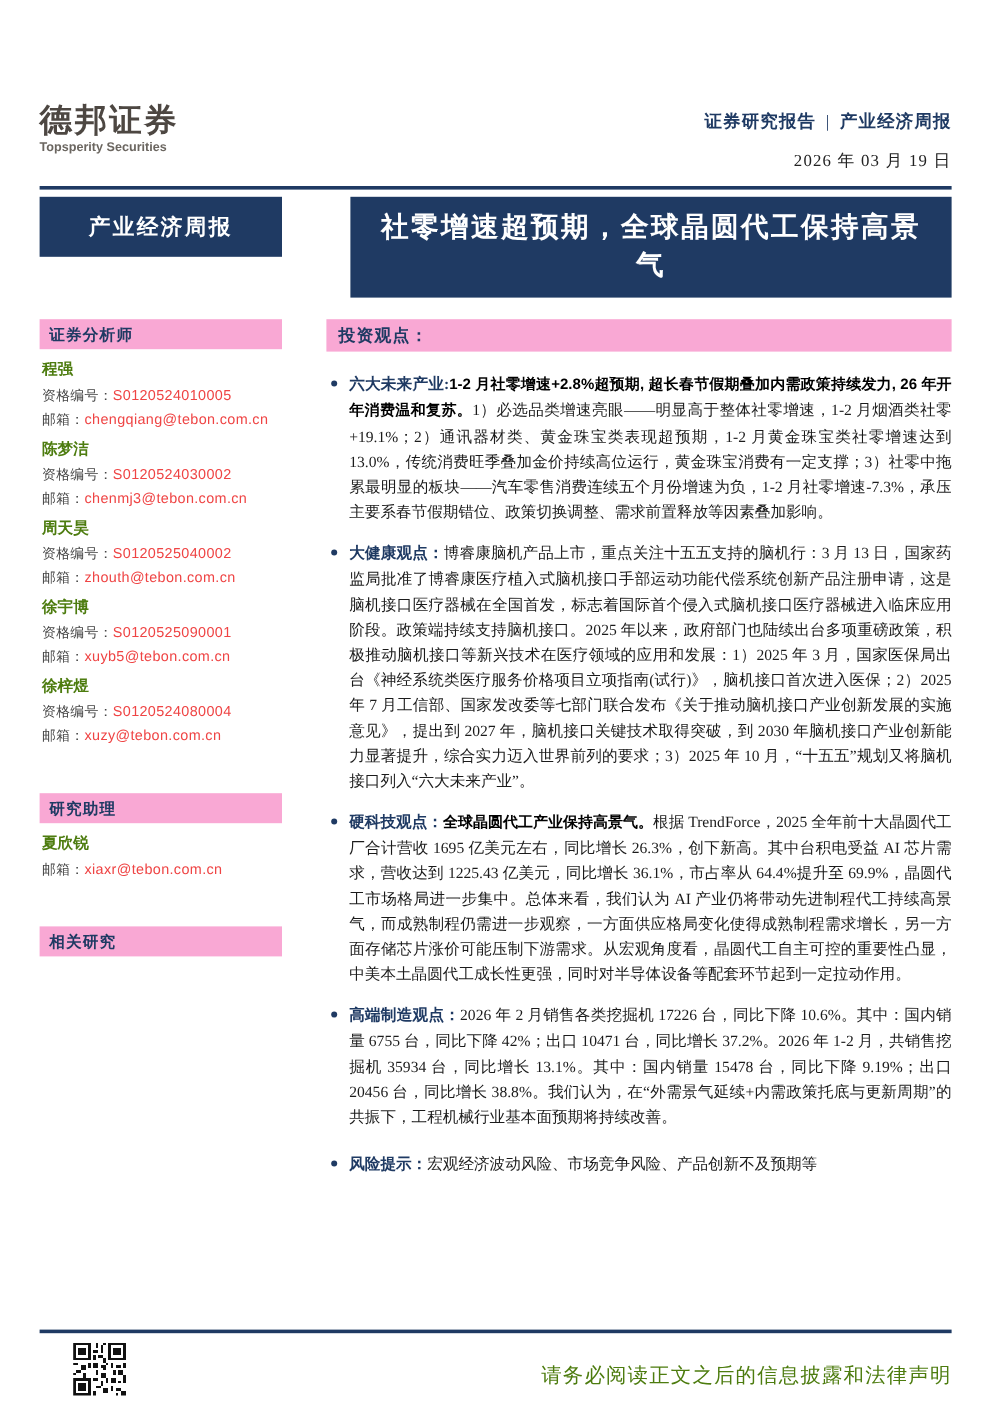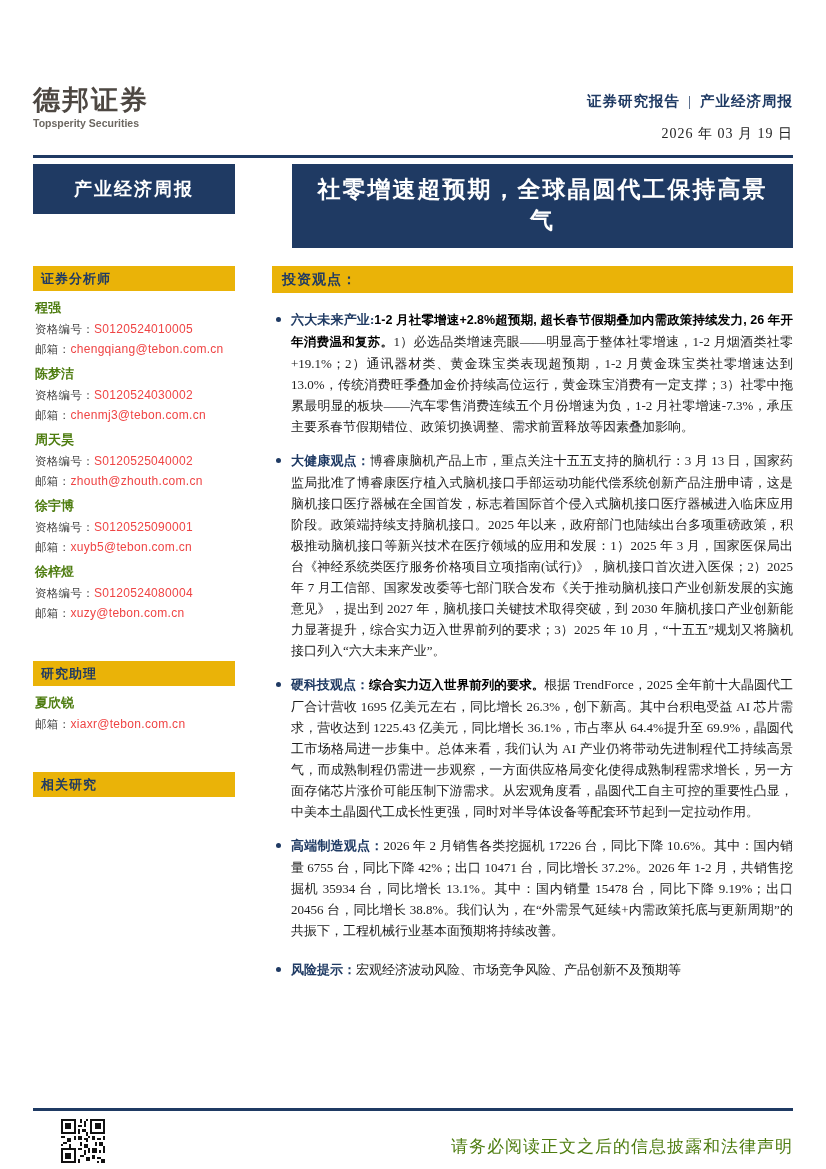--- a/index.html
+++ b/index.html
@@ -36,21 +36,21 @@
     font-size:23px; font-weight:bold; line-height:31px; letter-spacing:2px;margin-left:20px;
   }
 
   
   .cols { display:flex; margin-top:18px; }
   .sidebar { width:202px; flex:none; }
   .colgap { width:37px; flex:none; }
   .main { flex:1; }
 
   .band {
-    background:#eab308; color:#1f3a63; font-weight:bold; font-size:13px;
+    background:#f9a8d4; color:#1f3a63; font-weight:bold; font-size:13px;
     padding:4px 8px 3px 8px; letter-spacing:1px;
   }
   .sb-section { margin-bottom:14px; }
   .person { margin-top:8px; }
   .p-name { font-weight:bold; font-size:13px; color:#4d7c0f; padding-left:2px; }
   .p-line { font-size:11.5px; color:#444444; padding-left:2px; margin-top:5px; letter-spacing:0.3px; }
   .p-line .val { font-family:"Liberation Sans","DejaVu Sans",sans-serif; color:#ef4444; font-size:12px; }
   .sb-spacer-lg { height:26px; }
 
   
@@ -112,21 +112,21 @@
 
           <div class="person">
             <div class="p-name">陈梦洁</div>
             <div class="p-line"><span>资格编号：</span><span class="val">S0120524030002</span></div>
             <div class="p-line"><span>邮箱：</span><span class="val">chenmj3@tebon.com.cn</span></div>
           </div>
 
           <div class="person">
             <div class="p-name">周天昊</div>
             <div class="p-line"><span>资格编号：</span><span class="val">S0120525040002</span></div>
-            <div class="p-line"><span>邮箱：</span><span class="val">zhouth@zhouth.com.cn</span></div>
+            <div class="p-line"><span>邮箱：</span><span class="val">zhouth@tebon.com.cn</span></div>
           </div>
 
           <div class="person">
             <div class="p-name">徐宇博</div>
             <div class="p-line"><span>资格编号：</span><span class="val">S0120525090001</span></div>
             <div class="p-line"><span>邮箱：</span><span class="val">xuyb5@tebon.com.cn</span></div>
           </div>
 
           <div class="person">
             <div class="p-name">徐梓煜</div>
@@ -169,21 +169,21 @@
           <div class="bullet">
             <span class="dot"></span>
             <div class="btext">
               <span class="blabel">大健康观点：</span><span class="blead"></span><span class="bbody">博睿康脑机产品上市，重点关注十五五支持的脑机行：3 月 13 日，国家药监局批准了博睿康医疗植入式脑机接口手部运动功能代偿系统创新产品注册申请，这是脑机接口医疗器械在全国首发，标志着国际首个侵入式脑机接口医疗器械进入临床应用阶段。政策端持续支持脑机接口。2025 年以来，政府部门也陆续出台多项重磅政策，积极推动脑机接口等新兴技术在医疗领域的应用和发展：1）2025 年 3 月，国家医保局出台《神经系统类医疗服务价格项目立项指南(试行)》，脑机接口首次进入医保；2）2025 年 7 月工信部、国家发改委等七部门联合发布《关于推动脑机接口产业创新发展的实施意见》，提出到 2027 年，脑机接口关键技术取得突破，到 2030 年脑机接口产业创新能力显著提升，综合实力迈入世界前列的要求；3）2025 年 10 月，“十五五”规划又将脑机接口列入“六大未来产业”。</span>
             </div>
           </div>
 
           <div class="bullet">
             <span class="dot"></span>
             <div class="btext">
-              <span class="blabel">硬科技观点：</span><span class="blead">综合实力迈入世界前列的要求。</span><span class="bbody">根据 TrendForce，2025 全年前十大晶圆代工厂合计营收 1695 亿美元左右，同比增长 26.3%，创下新高。其中台积电受益 AI 芯片需求，营收达到 1225.43 亿美元，同比增长 36.1%，市占率从 64.4%提升至 69.9%，晶圆代工市场格局进一步集中。总体来看，我们认为 AI 产业仍将带动先进制程代工持续高景气，而成熟制程仍需进一步观察，一方面供应格局变化使得成熟制程需求增长，另一方面存储芯片涨价可能压制下游需求。从宏观角度看，晶圆代工自主可控的重要性凸显，中美本土晶圆代工成长性更强，同时对半导体设备等配套环节起到一定拉动作用。</span>
+              <span class="blabel">硬科技观点：</span><span class="blead">全球晶圆代工产业保持高景气。</span><span class="bbody">根据 TrendForce，2025 全年前十大晶圆代工厂合计营收 1695 亿美元左右，同比增长 26.3%，创下新高。其中台积电受益 AI 芯片需求，营收达到 1225.43 亿美元，同比增长 36.1%，市占率从 64.4%提升至 69.9%，晶圆代工市场格局进一步集中。总体来看，我们认为 AI 产业仍将带动先进制程代工持续高景气，而成熟制程仍需进一步观察，一方面供应格局变化使得成熟制程需求增长，另一方面存储芯片涨价可能压制下游需求。从宏观角度看，晶圆代工自主可控的重要性凸显，中美本土晶圆代工成长性更强，同时对半导体设备等配套环节起到一定拉动作用。</span>
             </div>
           </div>
 
           <div class="bullet">
             <span class="dot"></span>
             <div class="btext">
               <span class="blabel">高端制造观点：</span><span class="blead"></span><span class="bbody">2026 年 2 月销售各类挖掘机 17226 台，同比下降 10.6%。其中：国内销量 6755 台，同比下降 42%；出口 10471 台，同比增长 37.2%。2026 年 1-2 月，共销售挖掘机 35934 台，同比增长 13.1%。其中：国内销量 15478 台，同比下降 9.19%；出口 20456 台，同比增长 38.8%。我们认为，在“外需景气延续+内需政策托底与更新周期”的共振下，工程机械行业基本面预期将持续改善。</span>
             </div>
           </div>
 

